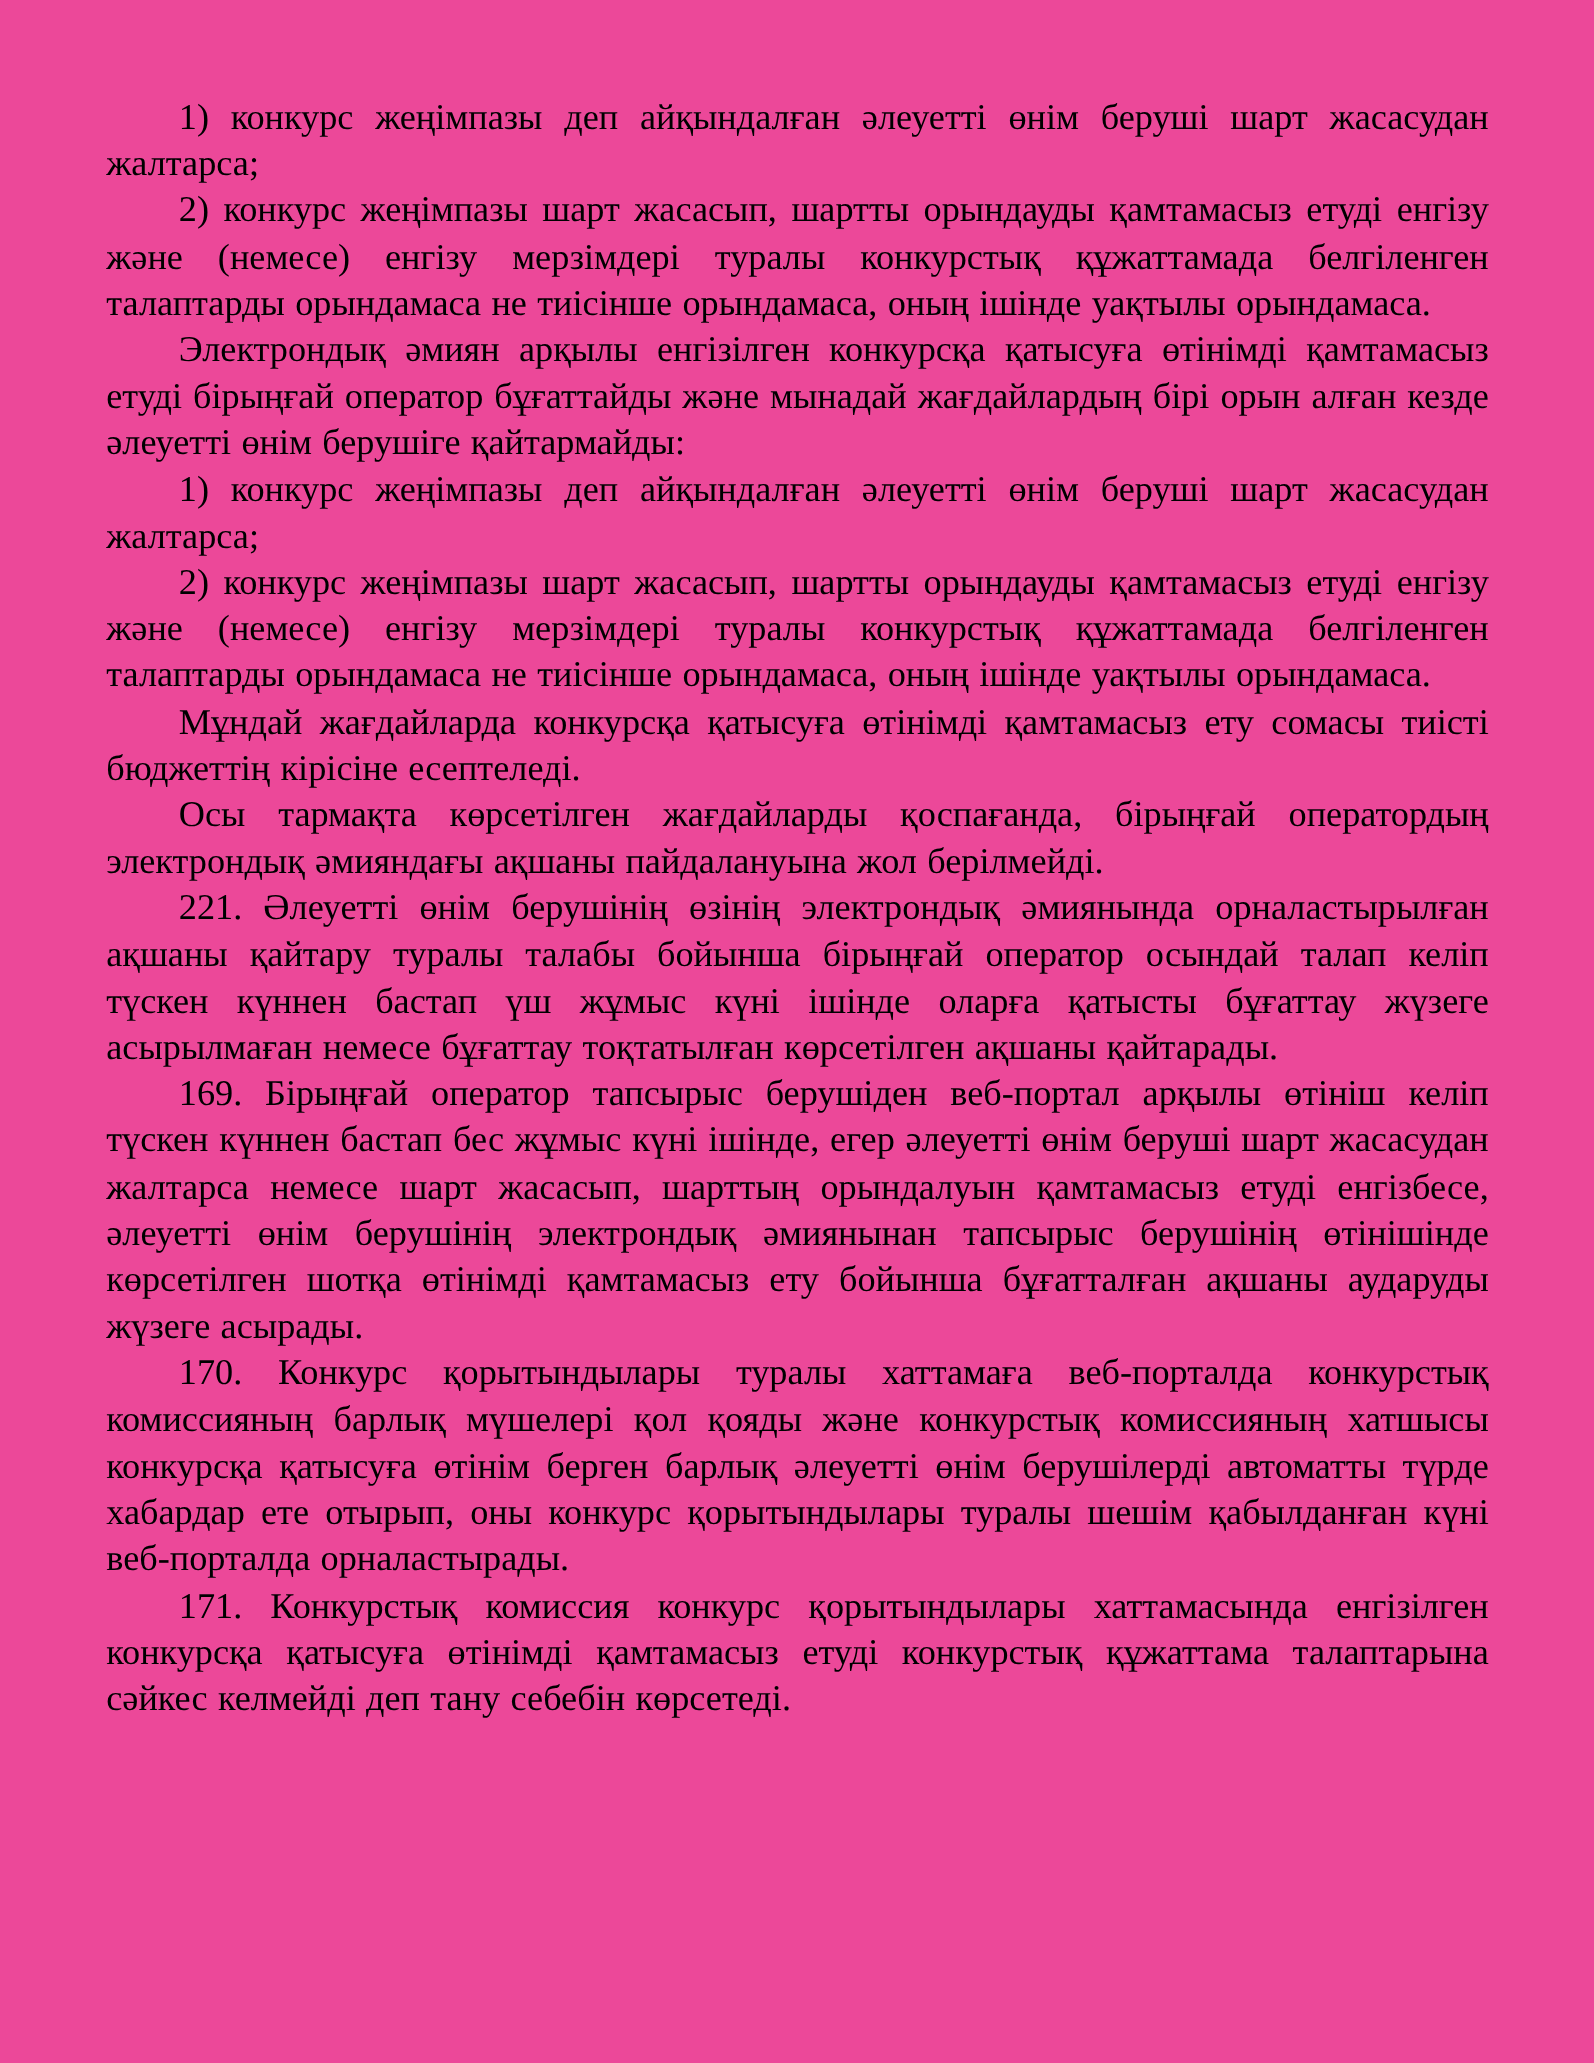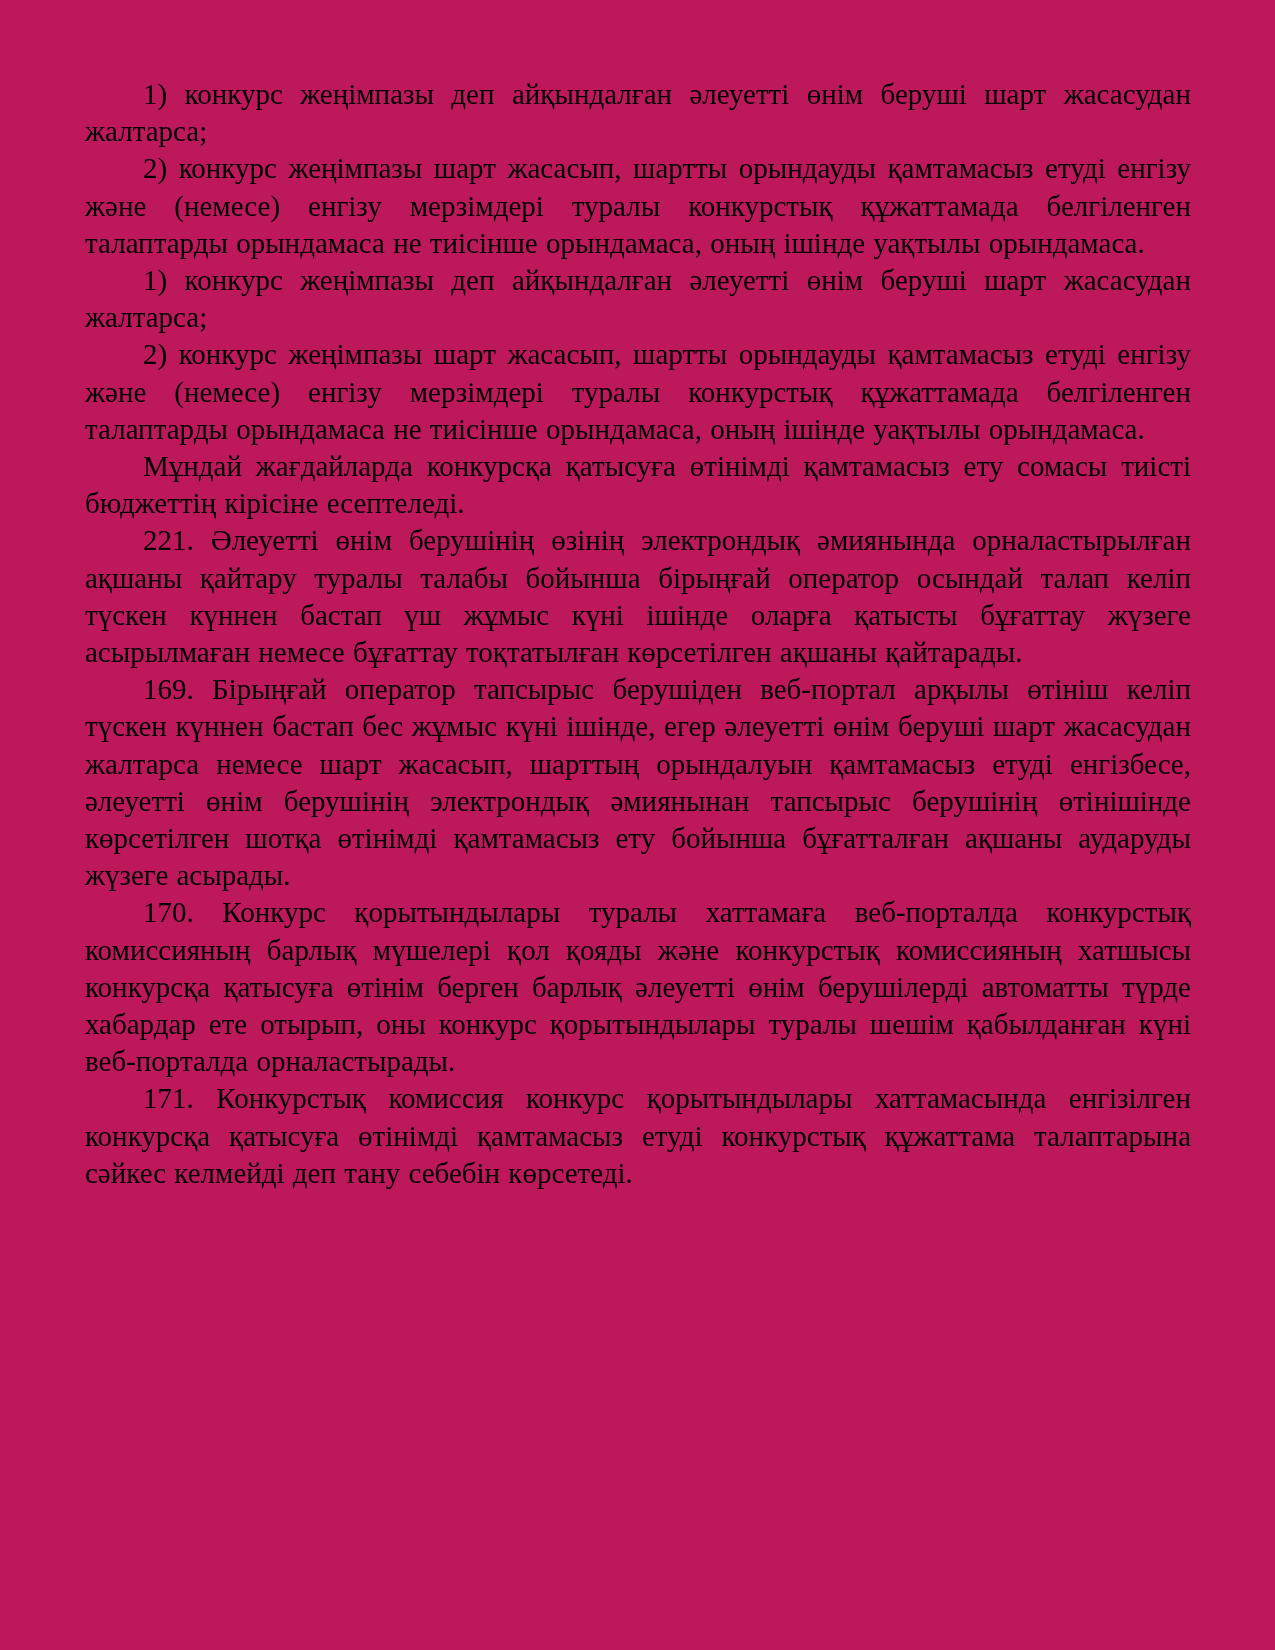--- a/index.html
+++ b/index.html
@@ -4,21 +4,21 @@
 <style>
   html, body {
     margin: 0;
     padding: 0;
     background: #ffffff;
   }
   .page {
     position: relative;
     width: 1275px;
     height: 1650px;
-    background: #be185d;
+    background: #ec4899;
     overflow: hidden;
   }
   .doc-content {
     position: absolute;
     left: 85px;
     top: 76px;
     width: 1106px;
     font-family: "Liberation Serif", "DejaVu Serif", serif;
     font-size: 29px;
     line-height: 37.2px;
@@ -32,21 +32,23 @@
     word-spacing: 1px;
   }
 </style>
 </head>
 <body>
 
 <div class="page">
   <div class="doc-content">
     <p class="para">1) конкурс жеңімпазы деп айқындалған әлеуетті өнім беруші шарт жасасудан жалтарса;</p>
     <p class="para">2) конкурс жеңімпазы шарт жасасып, шартты орындауды қамтамасыз етуді енгізу және (немесе) енгізу мерзімдері туралы конкурстық құжаттамада белгіленген талаптарды орындамаса не тиісінше орындамаса, оның ішінде уақтылы орындамаса.</p>
+    <p class="para">Электрондық әмиян арқылы енгізілген конкурсқа қатысуға өтінімді қамтамасыз етуді бірыңғай оператор бұғаттайды және мынадай жағдайлардың бірі орын алған кезде әлеуетті өнім берушіге қайтармайды:</p>
     <p class="para">1) конкурс жеңімпазы деп айқындалған әлеуетті өнім беруші шарт жасасудан жалтарса;</p>
     <p class="para">2) конкурс жеңімпазы шарт жасасып, шартты орындауды қамтамасыз етуді енгізу және (немесе) енгізу мерзімдері туралы конкурстық құжаттамада белгіленген талаптарды орындамаса не тиісінше орындамаса, оның ішінде уақтылы орындамаса.</p>
     <p class="para">Мұндай жағдайларда конкурсқа қатысуға өтінімді қамтамасыз ету сомасы тиісті бюджеттің кірісіне есептеледі.</p>
+    <p class="para">Осы тармақта көрсетілген жағдайларды қоспағанда, бірыңғай оператордың электрондық әмияндағы ақшаны пайдалануына жол берілмейді.</p>
     <p class="para">221. Әлеуетті өнім берушінің өзінің электрондық әмиянында орналастырылған ақшаны қайтару туралы талабы бойынша бірыңғай оператор осындай талап келіп түскен күннен бастап үш жұмыс күні ішінде оларға қатысты бұғаттау жүзеге асырылмаған немесе бұғаттау тоқтатылған көрсетілген ақшаны қайтарады.</p>
     <p class="para">169. Бірыңғай оператор тапсырыс берушіден веб-портал арқылы өтініш келіп түскен күннен бастап бес жұмыс күні ішінде, егер әлеуетті өнім беруші шарт жасасудан жалтарса немесе шарт жасасып, шарттың орындалуын қамтамасыз етуді енгізбесе, әлеуетті өнім берушінің электрондық әмиянынан тапсырыс берушінің өтінішінде көрсетілген шотқа өтінімді қамтамасыз ету бойынша бұғатталған ақшаны аударуды жүзеге асырады.</p>
     <p class="para">170. Конкурс қорытындылары туралы хаттамаға веб-порталда конкурстық комиссияның барлық мүшелері қол қояды және конкурстық комиссияның хатшысы конкурсқа қатысуға өтінім берген барлық әлеуетті өнім берушілерді автоматты түрде хабардар ете отырып, оны конкурс қорытындылары туралы шешім қабылданған күні веб-порталда орналастырады.</p>
     <p class="para">171. Конкурстық комиссия конкурс қорытындылары хаттамасында енгізілген конкурсқа қатысуға өтінімді қамтамасыз етуді конкурстық құжаттама талаптарына сәйкес келмейді деп тану себебін көрсетеді.</p>
   </div>
 </div>
 
 </body></html>

